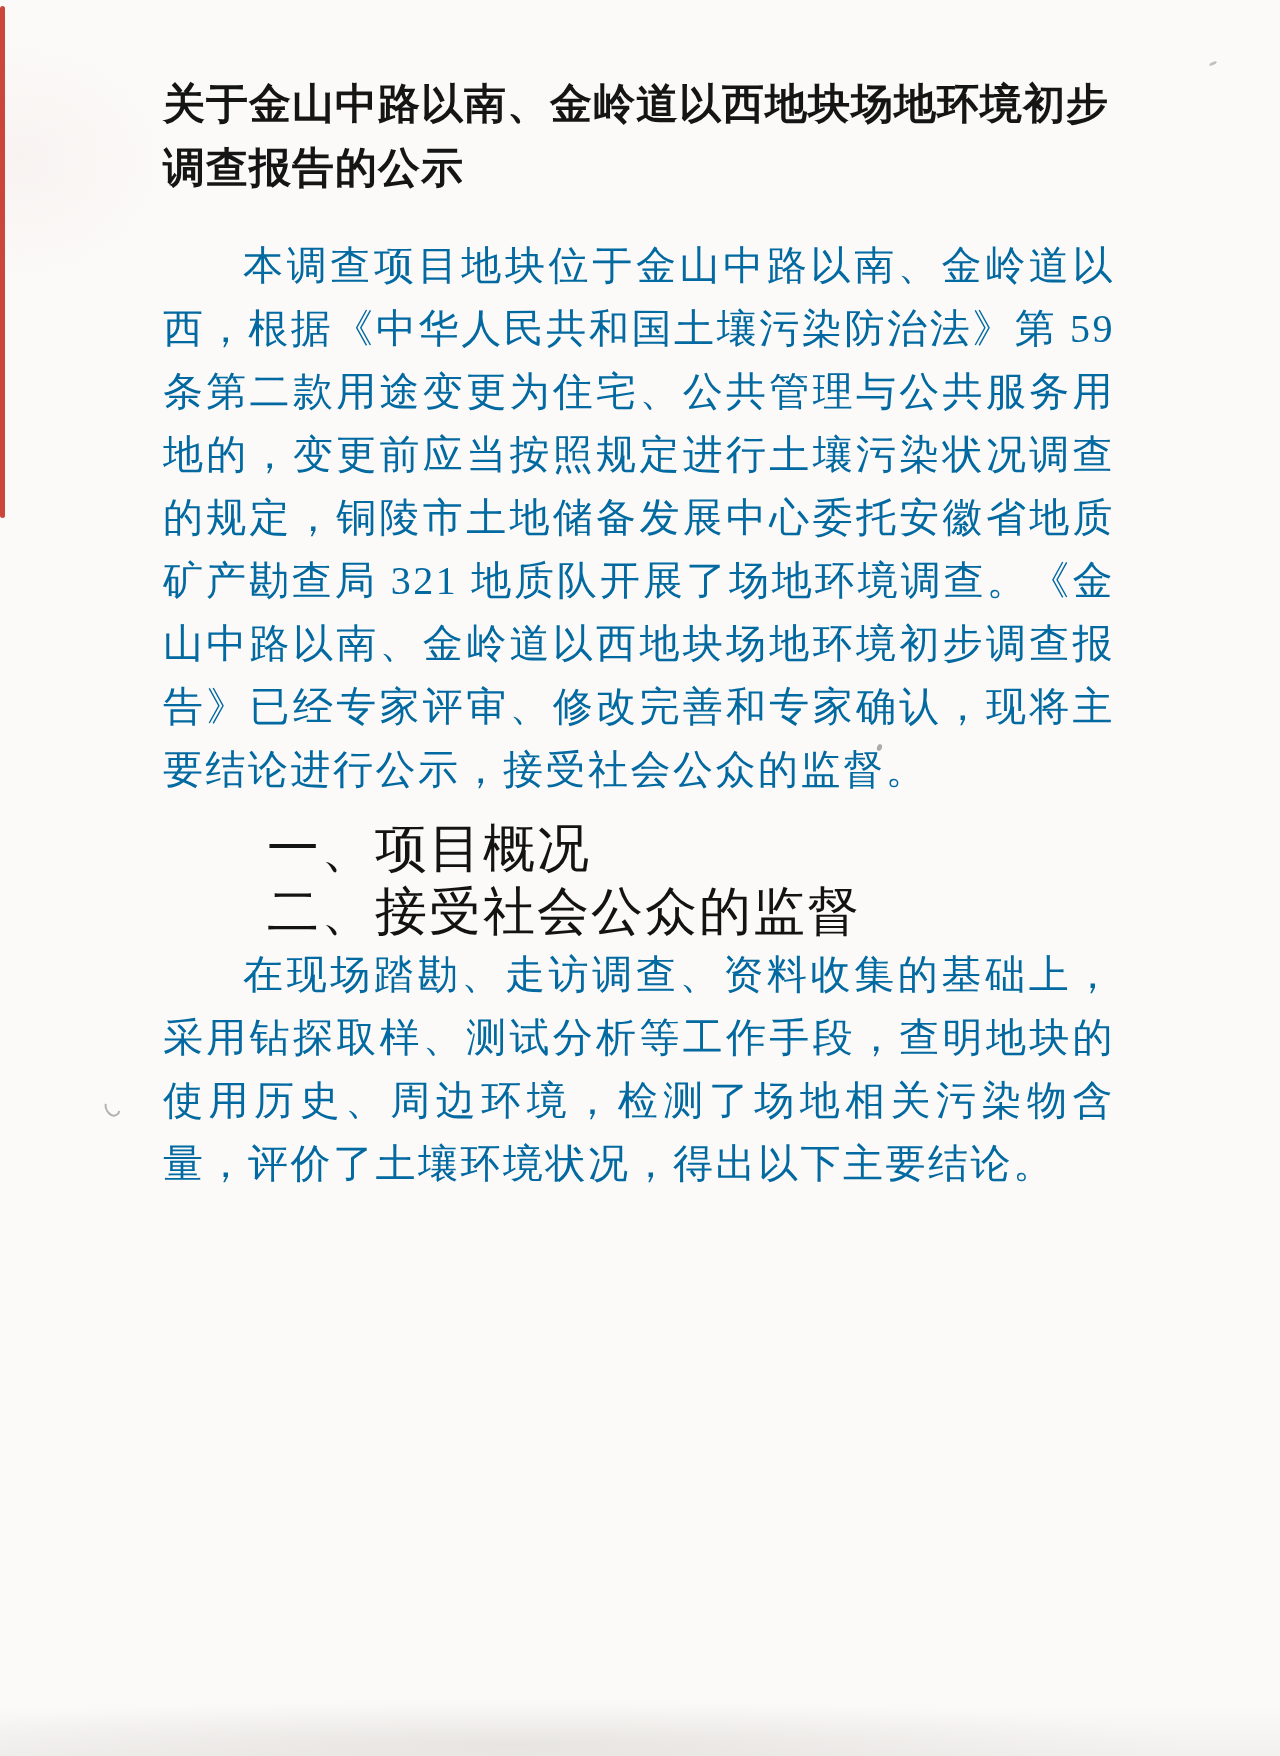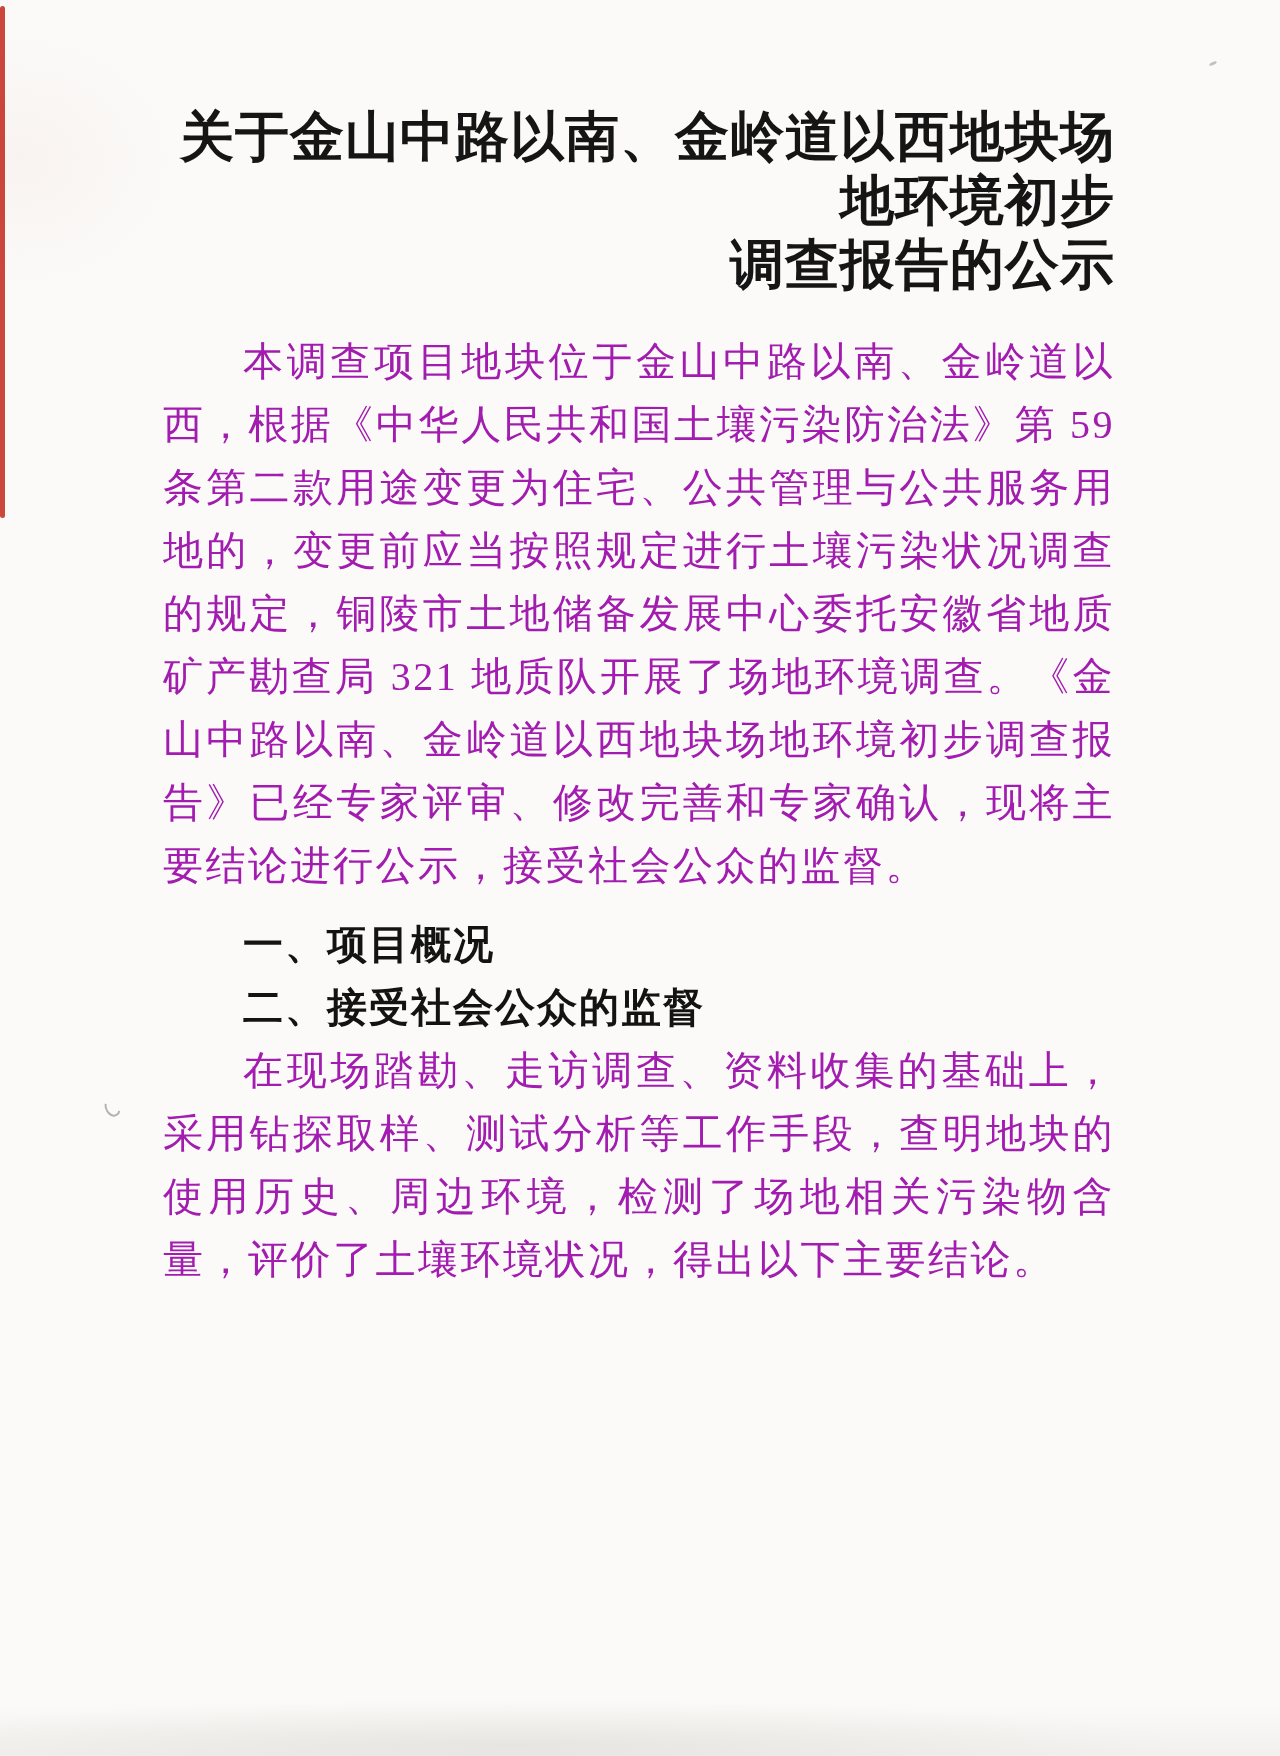--- a/index.html
+++ b/index.html
@@ -27,44 +27,44 @@
     opacity: 0.92;
     filter: blur(0.3px);
   }
   .content {
     position: absolute;
     left: 163px; top: 0;
     width: 952px;
     color: #1c1c1c;
   }
   .title {
-    margin-top: 104px;
-    text-align: right;
+    margin-top: 72px;
+    text-align: left;
     font-family: "Liberation Sans", "DejaVu Sans", sans-serif;
     font-weight: 700;
-    font-size: 54px;
+    font-size: 42px;
     line-height: 64px;
     letter-spacing: 1px;
     color: #151515;
   }
   .title-line { display: block; }
   .para {
     font-family: "Liberation Serif", "DejaVu Serif", serif;
     font-size: 40px;
     line-height: 63px;
     letter-spacing: 2.5px;
     text-align: justify;
     text-indent: 2em;
-    color: #a21caf;
+    color: #0369a1;
   }
   .para-intro { margin-top: 34px; }
   .heading {
     font-family: "Liberation Sans", "DejaVu Sans", sans-serif;
-    font-weight: 700;
-    font-size: 40px;
+    font-weight: 400;
+    font-size: 52px;
     line-height: 63px;
     letter-spacing: 2px;
     text-indent: 2em;
     color: #131313;
   }
   .heading-1 { margin-top: 16px; }
   
   .speck {
     position: absolute;
     background: #6f6c68;

